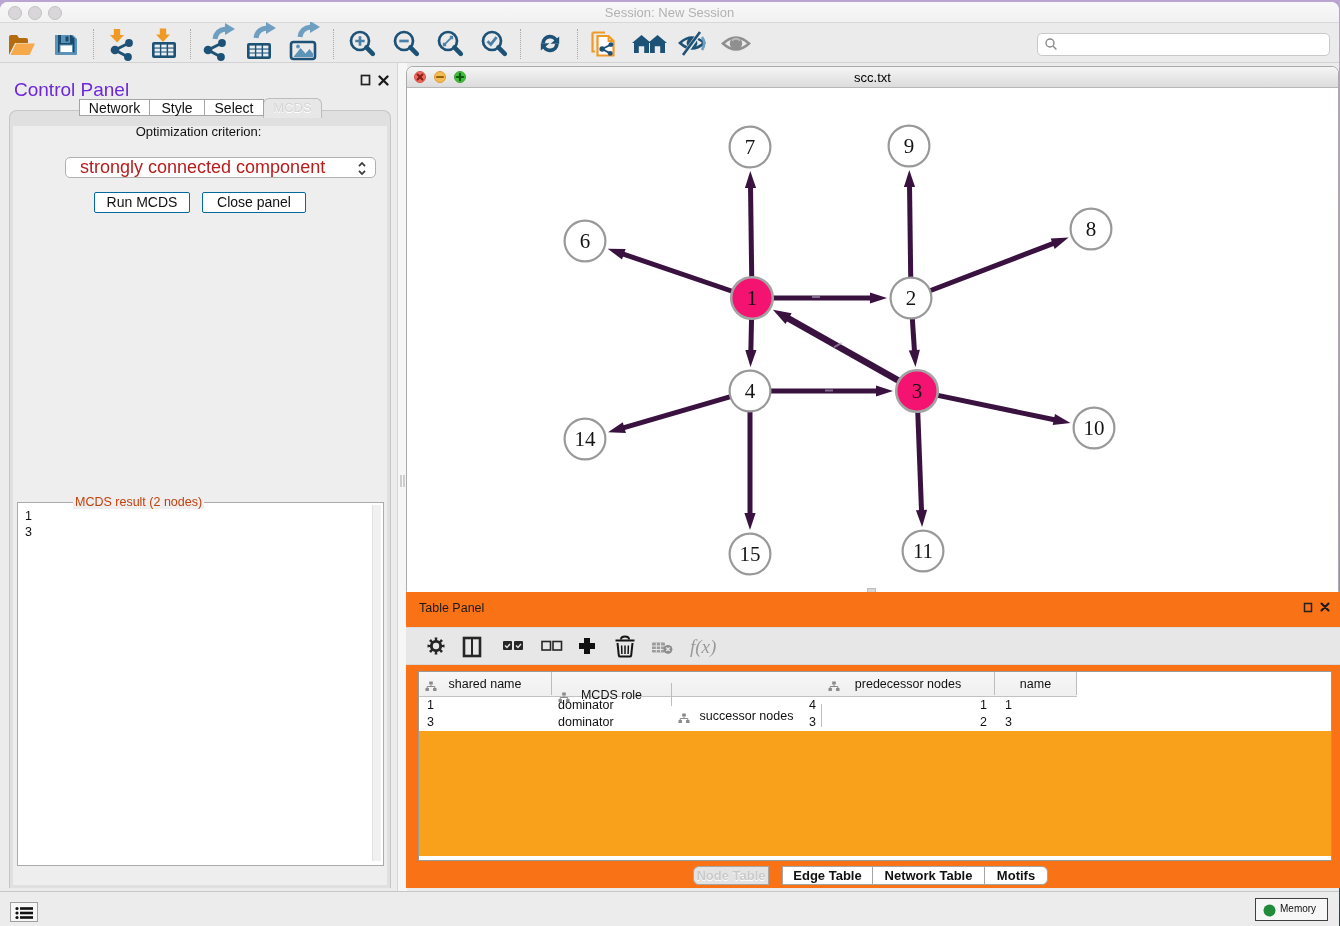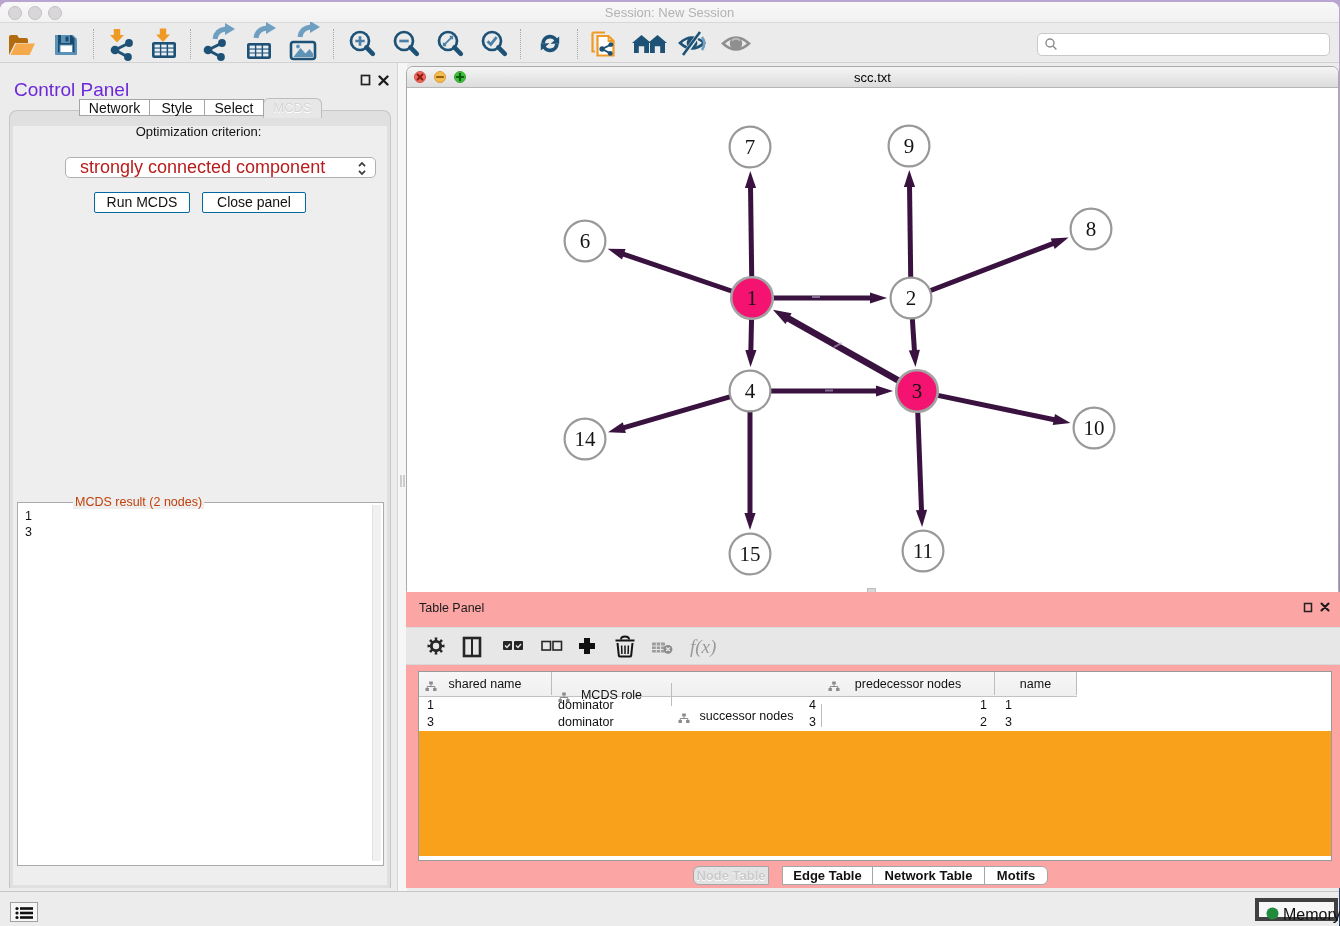--- a/index.html
+++ b/index.html
@@ -30,36 +30,36 @@
 
 #vsplit{position:absolute;left:397px;top:61px;width:9px;height:828px;background:#f6f6f6;border-left:1px solid #d5d5d5;}
 
 #netwin{position:absolute;left:406px;top:64px;width:933px;height:526px;background:#fff;border:1px solid #aaa;border-radius:7px 7px 0 0;box-sizing:border-box;}
 #nettitle{position:absolute;left:0;top:0;width:100%;height:21px;background:linear-gradient(#f5f5f5,#dcdcdc);border-bottom:1px solid #b7b7b7;border-radius:7px 7px 0 0;box-sizing:border-box;}
 #netname{position:absolute;top:3px;left:0;width:100%;text-align:center;font-size:13px;color:#000;}
 .traf{position:absolute;top:4px;width:12px;height:12px;border-radius:50%;box-sizing:border-box;font-size:10px;font-weight:bold;text-align:center;line-height:11px;}
 #graphwrap{position:absolute;left:0;top:21px;width:931px;height:504px;background:#fff;overflow:hidden;}
 #growh{position:absolute;left:460px;top:521px;width:7px;height:5px;background:#d8d8d8;border:1px solid #bdbdbd;}
 
-#tpanel{position:absolute;left:406px;top:590px;width:934px;height:296px;background:#fca5a5;text-decoration:underline;}
+#tpanel{position:absolute;left:406px;top:590px;width:934px;height:296px;background:#f97316;text-decoration:underline;}
 #tphead{position:absolute;left:13px;top:9px;font-size:12.5px;color:#1a1a1a;}
 #ttoolbar{position:absolute;left:0px;top:35px;width:934px;height:36px;background:#e7e7e7;border-top:1px solid #dcdcdc;border-bottom:1px solid #d8d8d8;}
 #ttable{position:absolute;left:12px;top:79px;width:914px;height:190px;background:#fff;border:1px solid #9a9a9a;box-sizing:border-box;}
 #thead{position:absolute;left:0;top:0;width:658px;height:24px;background:linear-gradient(#f7f7f7,#efefef);border-bottom:1px solid #c2c2c2;}
 .thcell{position:absolute;top:0;height:23px;border-right:1px solid #bdbdbd;box-sizing:border-box;}
 .thlab{position:absolute;top:5px;width:100%;text-align:center;font-size:12.5px;color:#111;}
 .trow{position:absolute;left:0;width:912px;height:17px;font-size:12.5px;color:#111;}
 .tcell{position:absolute;top:1px;}
 #orange{position:absolute;left:0px;top:59px;width:912px;height:125px;background:#f9a11b;}
 
 .btab{position:absolute;top:274px;height:19px;background:#fff;border:1px solid #a6a6a6;box-sizing:border-box;font-size:13px;font-weight:700;color:#111;text-align:center;line-height:17px;}
 
 #statusbar{position:absolute;left:0;top:889px;width:1339px;height:35px;background:#ececec;border-top:1px solid #c6c6c6;}
 #listbtn{position:absolute;left:10px;top:10px;width:28px;height:20px;background:#f7f7f7;border:1px solid #a0a0a0;box-sizing:border-box;}
-#membtn{position:absolute;left:1255px;top:6px;width:83px;height:23px;background:#f7f7f7;border:4px solid #404040;box-sizing:border-box;font-size:16px;color:#111;}
+#membtn{position:absolute;left:1255px;top:6px;width:73px;height:23px;background:#f7f7f7;border:1px solid #404040;box-sizing:border-box;font-size:10px;color:#111;}
 </style>
 </head>
 <body>
 <div id="win">
   <div id="titlebar">
     <div class="tl" style="left:8px;"></div>
     <div class="tl" style="left:28px;"></div>
     <div class="tl" style="left:48px;"></div>
     <div id="wtitle">Session: New Session</div>
   </div>

